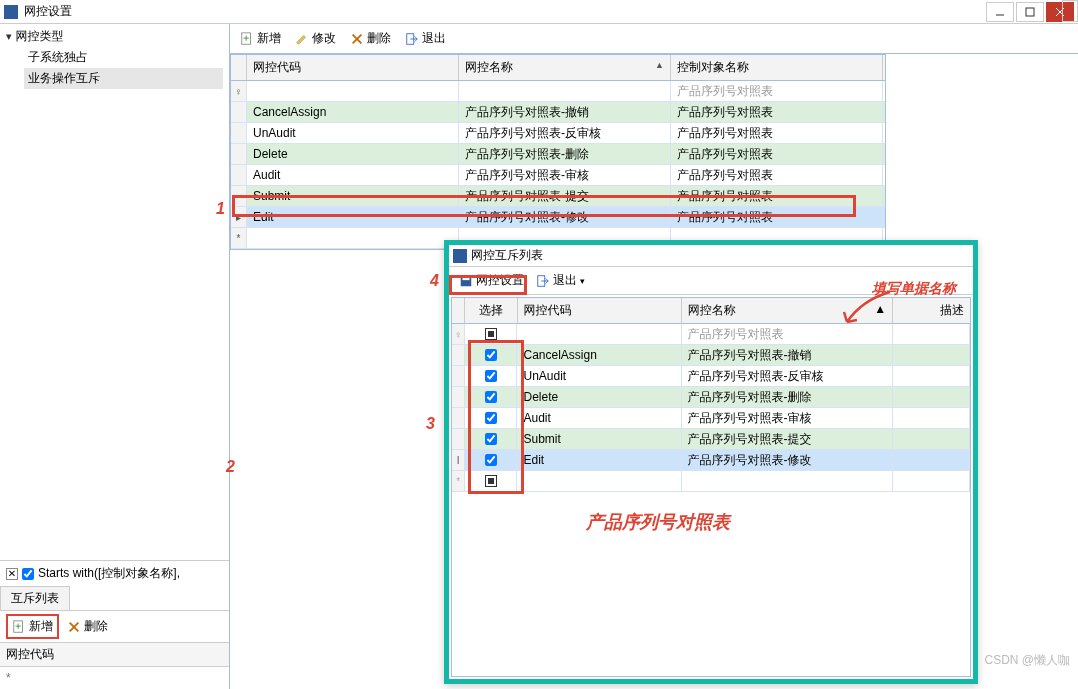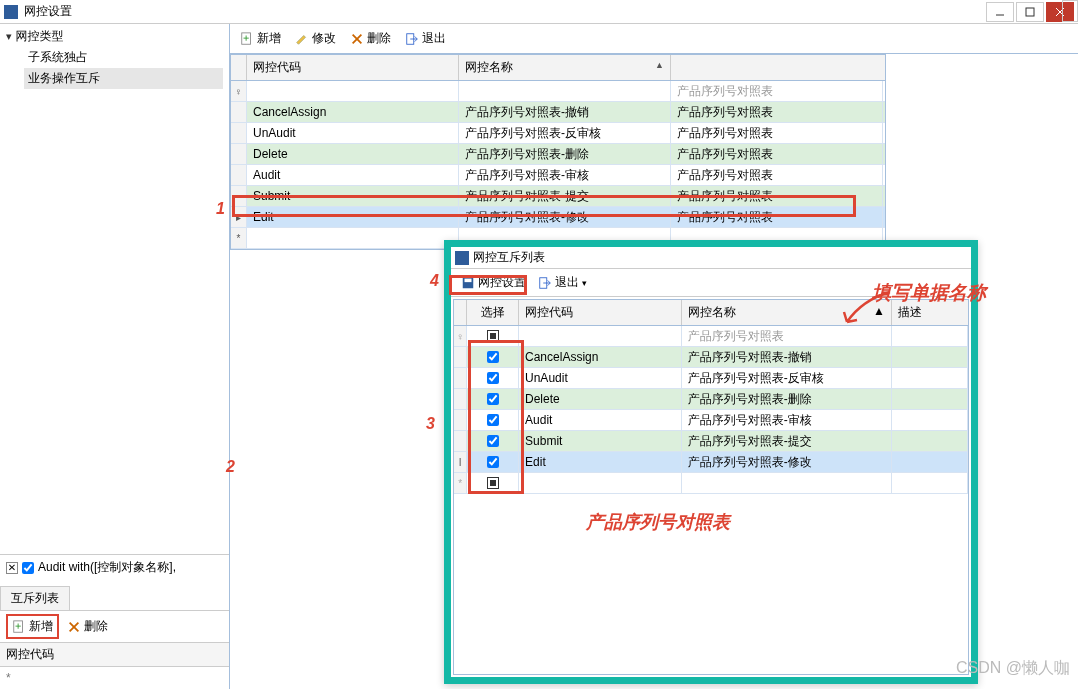--- a/index.html
+++ b/index.html
@@ -18,21 +18,21 @@
 .tree { padding: 4px 6px; }
 .tree .root { display: flex; align-items: center; gap: 4px; }
 .tree .toggle { font-size: 11px; color: #333; cursor: pointer; }
 .tree ul { list-style: none; padding-left: 18px; margin-top: 2px; }
 .tree li { padding: 2px 4px; cursor: pointer; }
 .tree li.selected { background: #e6e6e6; }
 
 .bottom-left { margin-top: auto; position: relative; }
 .filterbar { padding: 4px 6px; border-top: 1px solid #ccc; display:flex; align-items:center; gap:4px; }
 .filterbar .ck { width:12px; height:12px; }
-.bg-tab { margin-top: 6px; }
+.bg-tab { }
 .bg-tab-header { display: flex; border-bottom: 1px solid #ccc; }
 .bg-tab-header .tab { padding: 3px 10px; background: #f3f3f3; border: 1px solid #ccc; border-bottom: none; }
 .bl-toolbar { display: flex; gap: 4px; padding: 3px 6px; border-bottom: 1px solid #ccc; align-items: center; }
 .bl-toolbar .tbbtn { display: flex; align-items: center; gap: 3px; padding: 2px 4px; cursor: pointer; }
 .bl-toolbar .tbbtn.add-hl { border: 2px solid #d43; }
 .tiny-grid-hdr { padding: 3px 6px; border-bottom: 1px solid #ccc; background:#f5f5f5; }
 .tiny-grid-row { padding: 4px 6px; color:#777; }
 
 .right-panel { flex: 1; position: relative; }
 .toolbar { display: flex; gap: 6px; padding: 4px 6px; border-bottom: 1px solid #a4bedc; align-items: center; background:#fff; }
@@ -47,50 +47,50 @@
 .gc1 { width: 212px; } .gc2 { width: 212px; } .gc3 { width: 212px; }
 .grid .grow { display: flex; border-bottom: 1px solid #d7e3f2; height: 21px; align-items: stretch; }
 .grid .grow .gc0 { width:16px; border-right:1px solid #d7e3f2; display:flex; align-items:center; justify-content:center; font-size:10px; color:#555; background:#f3f3f3;}
 .grid .grow .gc { padding: 2px 6px; border-right: 1px solid #d7e3f2; display:flex; align-items:center; white-space:nowrap; overflow:hidden; }
 .grid .grow.alt-green { background: #dcefdc; }
 .grid .grow.alt-white { background: #fff; }
 .grid .grow.sel { background: #cde3f9 !important; }
 .grid .grow.filter-row .gc { color:#999; }
 .grid .grow.newrow .gc { color:#aaa; }
 
-.popup { position: absolute; left: 444px; top: 240px; width: 534px; height: 444px; background: #fff; border: 7px solid #14b8a6; box-shadow: 0 2px 8px rgba(0,0,0,0.2); display:flex; flex-direction:column; }
+.popup { position: absolute; left: 444px; top: 240px; width: 534px; height: 444px; background: #fff; border: 5px solid #14b8a6; box-shadow: 0 2px 8px rgba(0,0,0,0.2); display:flex; flex-direction:column; }
 .popup .p-title { height: 22px; background: #fff; border-bottom: 1px solid #ccc; display: flex; align-items: center; padding: 0 4px; gap:4px; }
 .popup .p-title .icon-sm { width: 14px; height: 14px; background: #2e5c9a; }
 .popup-toolbar { display: flex; padding: 3px 6px; border-bottom: 1px solid #ccc; gap: 4px; align-items:center; }
 .popup-toolbar .tbbtn { display: flex; align-items: center; gap: 3px; padding: 2px 4px; cursor: pointer; }
 .popup-grid { border: 1px solid #a4bedc; margin: 2px; flex:1; }
 .popup-grid .pghdr { display: flex; background: #f3f3f3; border-bottom: 1px solid #a4bedc; }
 .pgc0 { width:16px; border-right:1px solid #ccc; }
 .pgc1 { width:60px; border-right:1px solid #ccc; text-align:center; }
 .pgc2 { width:195px; border-right:1px solid #ccc; }
 .pgc3 { width:252px; border-right:1px solid #ccc; position:relative; }
-.pgc4 { width:90px; }
+.pgc4 { width:90px;text-align:right; }
 .popup-grid .pghdr > div { padding: 4px 6px; }
 .popup-grid .pgrow { display: flex; border-bottom: 1px solid #d7e3f2; height: 21px; }
 .popup-grid .pgrow > div { padding: 2px 6px; border-right: 1px solid #d7e3f2; display:flex; align-items:center; }
 .popup-grid .pgrow.alt-green { background: #dcefdc; }
 .popup-grid .pgrow.alt-white { background: #fff; }
 .popup-grid .pgrow.sel { background: #cde3f9 !important; }
 .popup-grid .pgrow.filter-row > div { color:#999; }
 .popup-grid .pgrow.newrow > div { color:#aaa; }
 .popup-grid .pgc0 { display:flex; align-items:center; justify-content:center; font-size:10px; color:#555; background:#f3f3f3 !important; width:16px; padding:0 !important;}
 .popup-grid .pgc1 { justify-content:center; }
 input[type=checkbox] { width:12px; height:12px; cursor:pointer; }
 .partial-ck { width:12px; height:12px; border:1px solid #333; display:inline-block; position:relative; }
 .partial-ck::after { content:''; position:absolute; inset:2px; background:#333; }
 
 .anno { position: absolute; color: #d43; font-weight: bold; font-style: italic; font-size: 16px; pointer-events: none; }
 .anno-box { position: absolute; border: 3px solid #d43; pointer-events: none; }
 .arrow-right { position:absolute; color:#d43; pointer-events:none; }
-.watermark { position: absolute; right: 8px; bottom: 10px; color: #bbb; font-size: 16px; }
+.watermark { position: absolute; right: 8px; bottom: 20px; color: #bbb; font-size: 12px; }
 .rhs-strip { position:absolute; right:0; top:0; width:16px; height:22px; border:1px solid #ccc; }
 </style>
 </head>
 <body>
 
 <div class="titlebar">
   <div class="icon-sm"></div>
   <span>网控设置</span>
   <div class="wincontrols">
     <div class="btn minmax">
@@ -123,21 +123,21 @@
       <ul id="tree-items">
           <li>子系统独占</li>
           <li class="selected">业务操作互斥</li>
         </ul>
     </div>
 
     <div class="bottom-left">
       <div class="filterbar">
         <span style="border:1px solid #888;width:12px;height:12px;display:flex;align-items:center;justify-content:center;font-size:10px;">✕</span>
         <input type="checkbox" class="ck" checked="" style="">
-        <span>Audit with([控制对象名称],</span>
+        <span>Starts with([控制对象名称],</span>
       </div>
       <div class="bg-tab">
         <div class="bg-tab-header">
           <div class="tab">互斥列表</div>
         </div>
         <div class="bl-toolbar">
           <div class="tbbtn add-hl">
             <svg viewBox="0 0 16 16">
                 <rect x="2" y="1" width="10" height="13" fill="#fff" stroke="#888"></rect>
                 <line x1="7" y1="4" x2="7" y2="10" stroke="#393"></line>
@@ -189,20 +189,21 @@
           </svg>
         <span>退出</span>
       </div>
     </div>
 
     <div class="grid">
       <div class="ghdr">
         <div class="gc0"></div>
         <div class="gc gc1">网控代码</div>
         <div class="gc gc2"><span>网控名称</span><span class="sort">▲</span></div>
+        <div class="gc gc3">控制对象名称</div>
       </div>
       <div class="grow filter-row">
         <div class="gc0">♀</div>
         <div class="gc gc1"></div>
         <div class="gc gc2"></div>
         <div class="gc gc3">产品序列号对照表</div>
       </div>
       <div id="grid-rows">
           <div class="grow alt-green">
             <div class="gc0"></div>
@@ -362,20 +363,20 @@
 <div class="anno-box" style="left:232px; top:195px; width:624px; height:22px;"></div>
 
 <div class="anno" style="left:226px; top:458px;">2</div>
 
 <div class="anno" style="left:426px; top:415px;">3</div>
 <div class="anno-box" style="left:468px; top:340px; width:56px; height:154px;"></div>
 
 <div class="anno" style="left:430px; top:272px;">4</div>
 <div class="anno-box" style="left:449px; top:275px; width:78px; height:20px;"></div>
 
-<div class="anno" style="left:872px; top:280px; font-size:19px;">填写单据名称</div>
+<div class="anno" style="left:872px; top:280px; font-size:14px;">填写单据名称</div>
 <svg class="arrow-right" style="left:842px; top:290px; width:50px; height:40px;" viewBox="0 0 50 40">
     <path d="M48 2 Q20 10 5 32 M5 32 L2 22 M5 32 L15 30" fill="none" stroke="#d43" stroke-width="2.5"></path>
   </svg>
 
 <div class="anno" style="left:586px; top:510px; font-size:18px;">产品序列号对照表</div>
 
 <div class="watermark">CSDN @懒人咖</div>
 
 </body></html>

